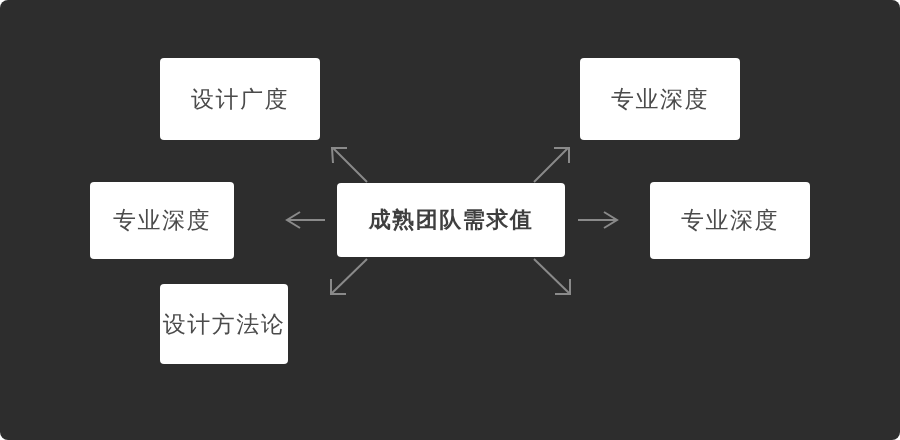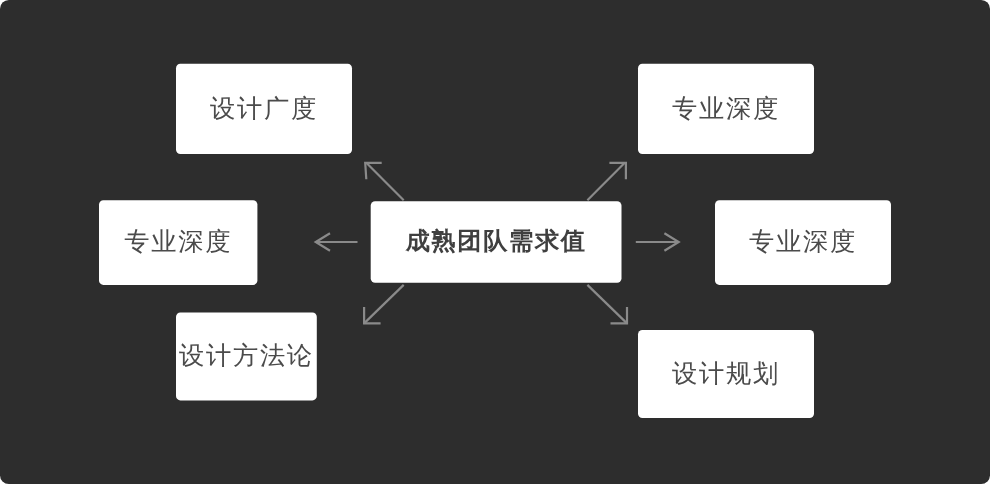--- a/index.html
+++ b/index.html
@@ -126,17 +126,14 @@
   </div>
 
   <div class="node" id="node-right">
     <span class="node-label">专业深度</span>
   </div>
 
   <div class="node" id="node-bottom-left">
     <span class="node-label">设计方法论</span>
   </div>
 
-  <div class="node" id="node-bottom-right">
-    <span class="node-label">设计规划</span>
-  </div>
 
 </div>
 
 </body></html>

